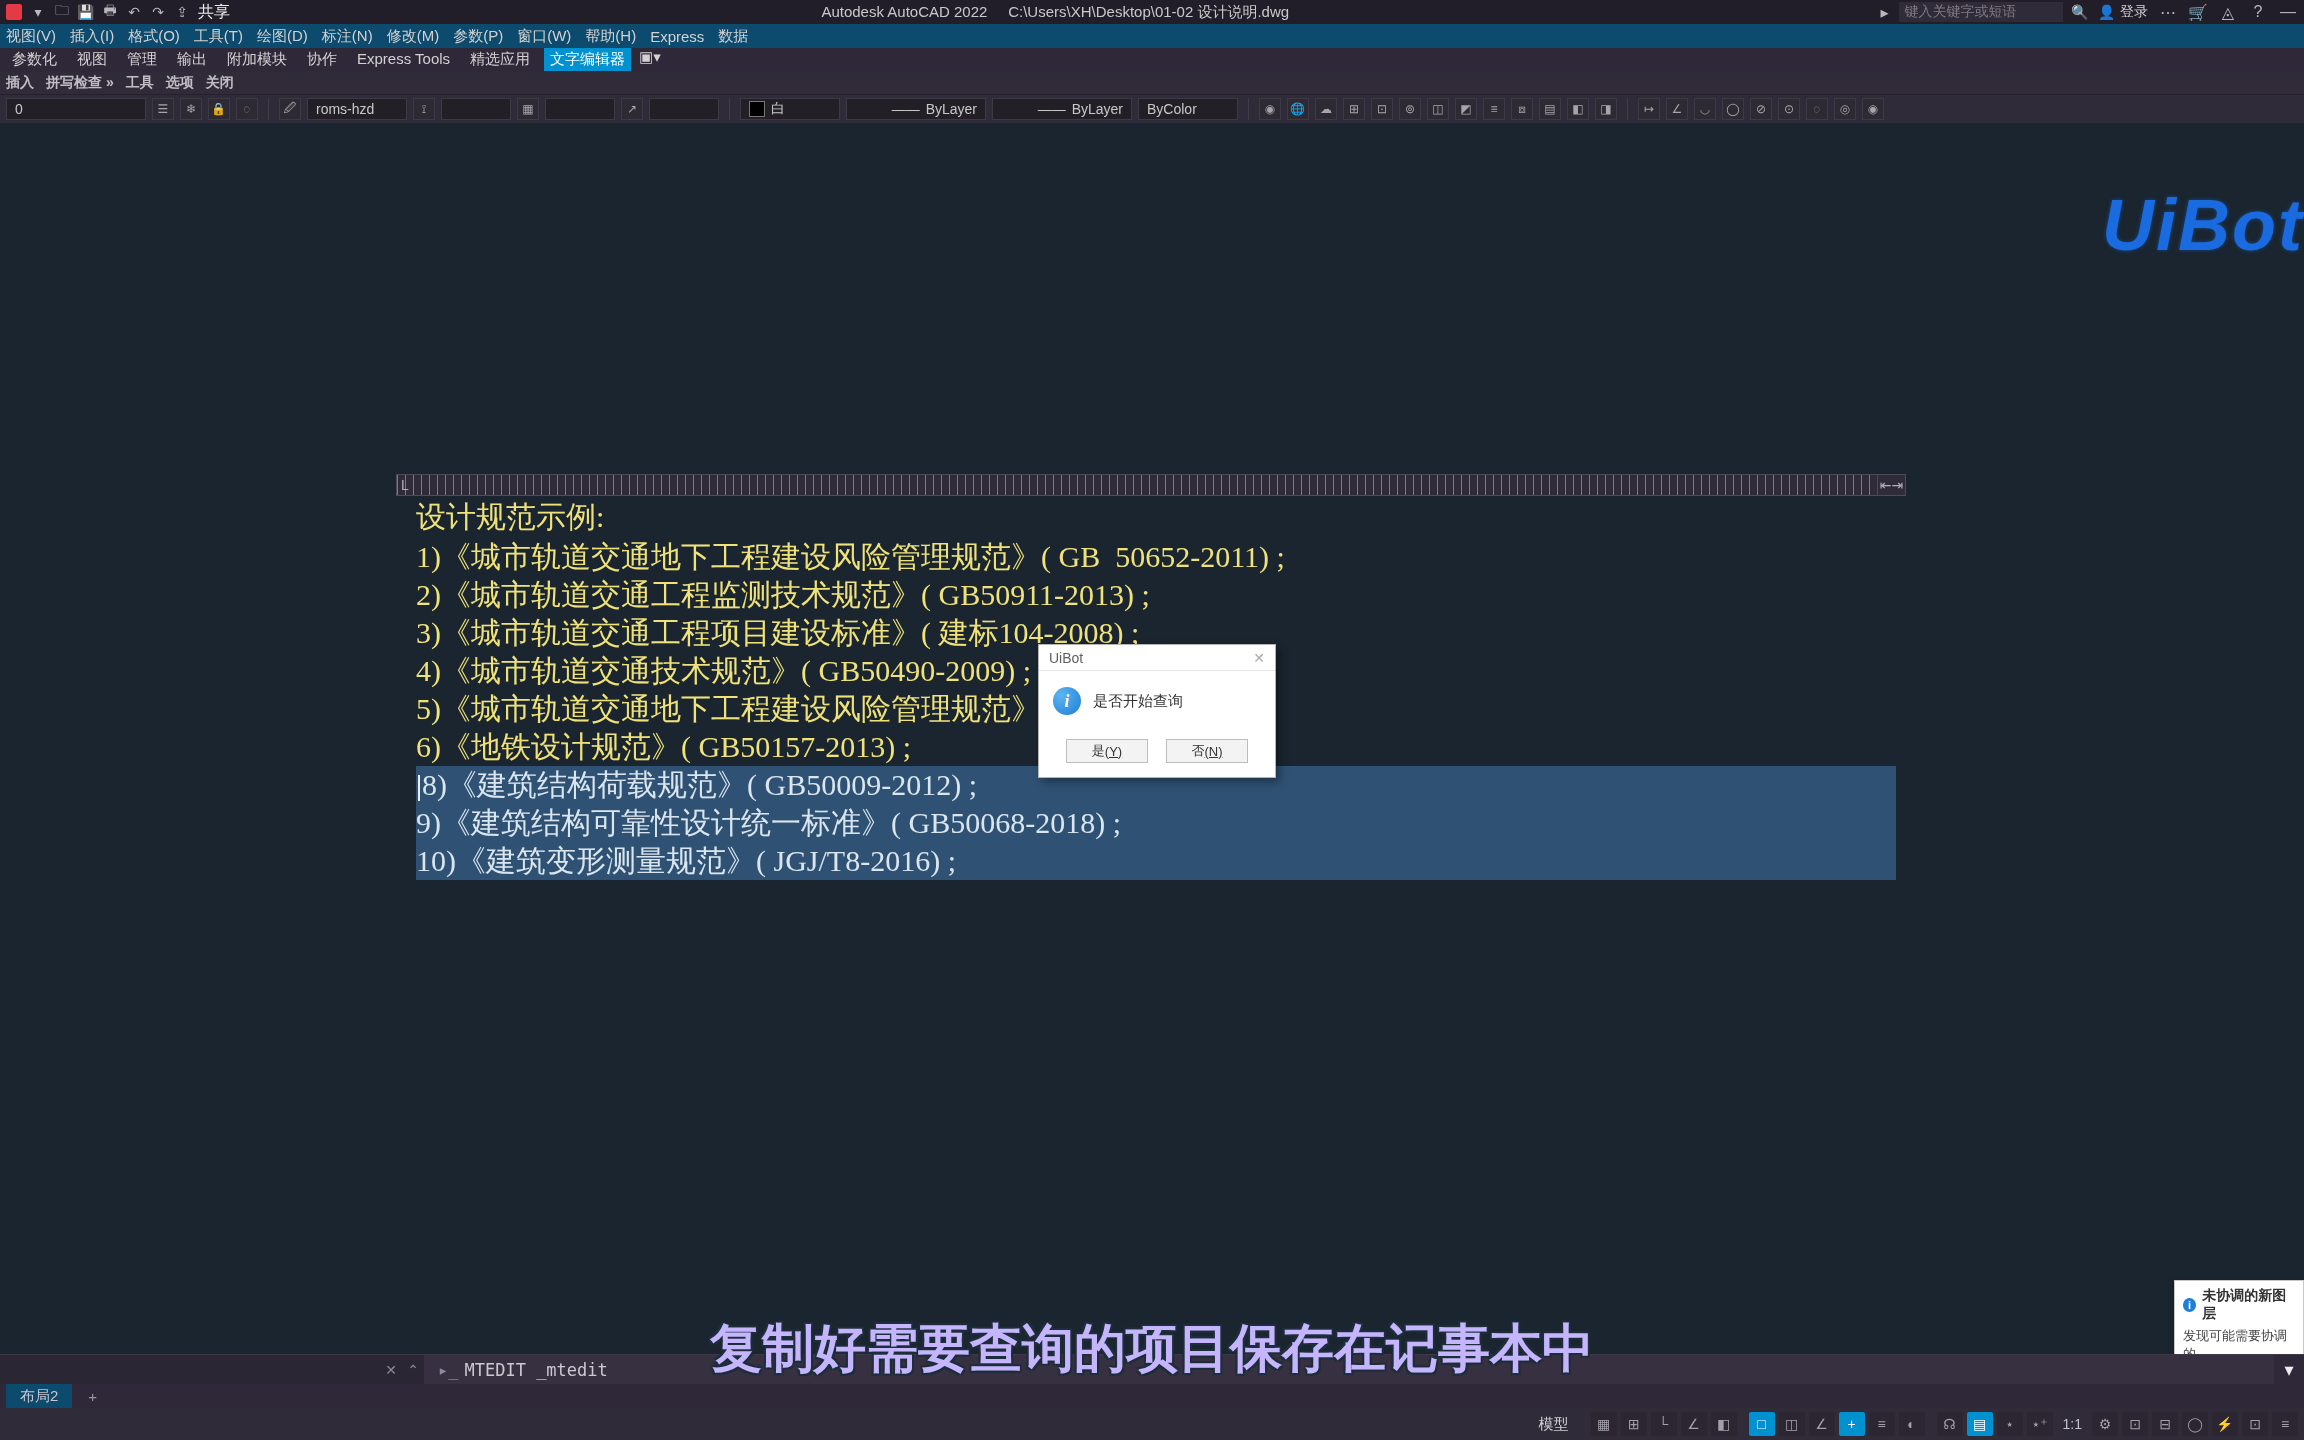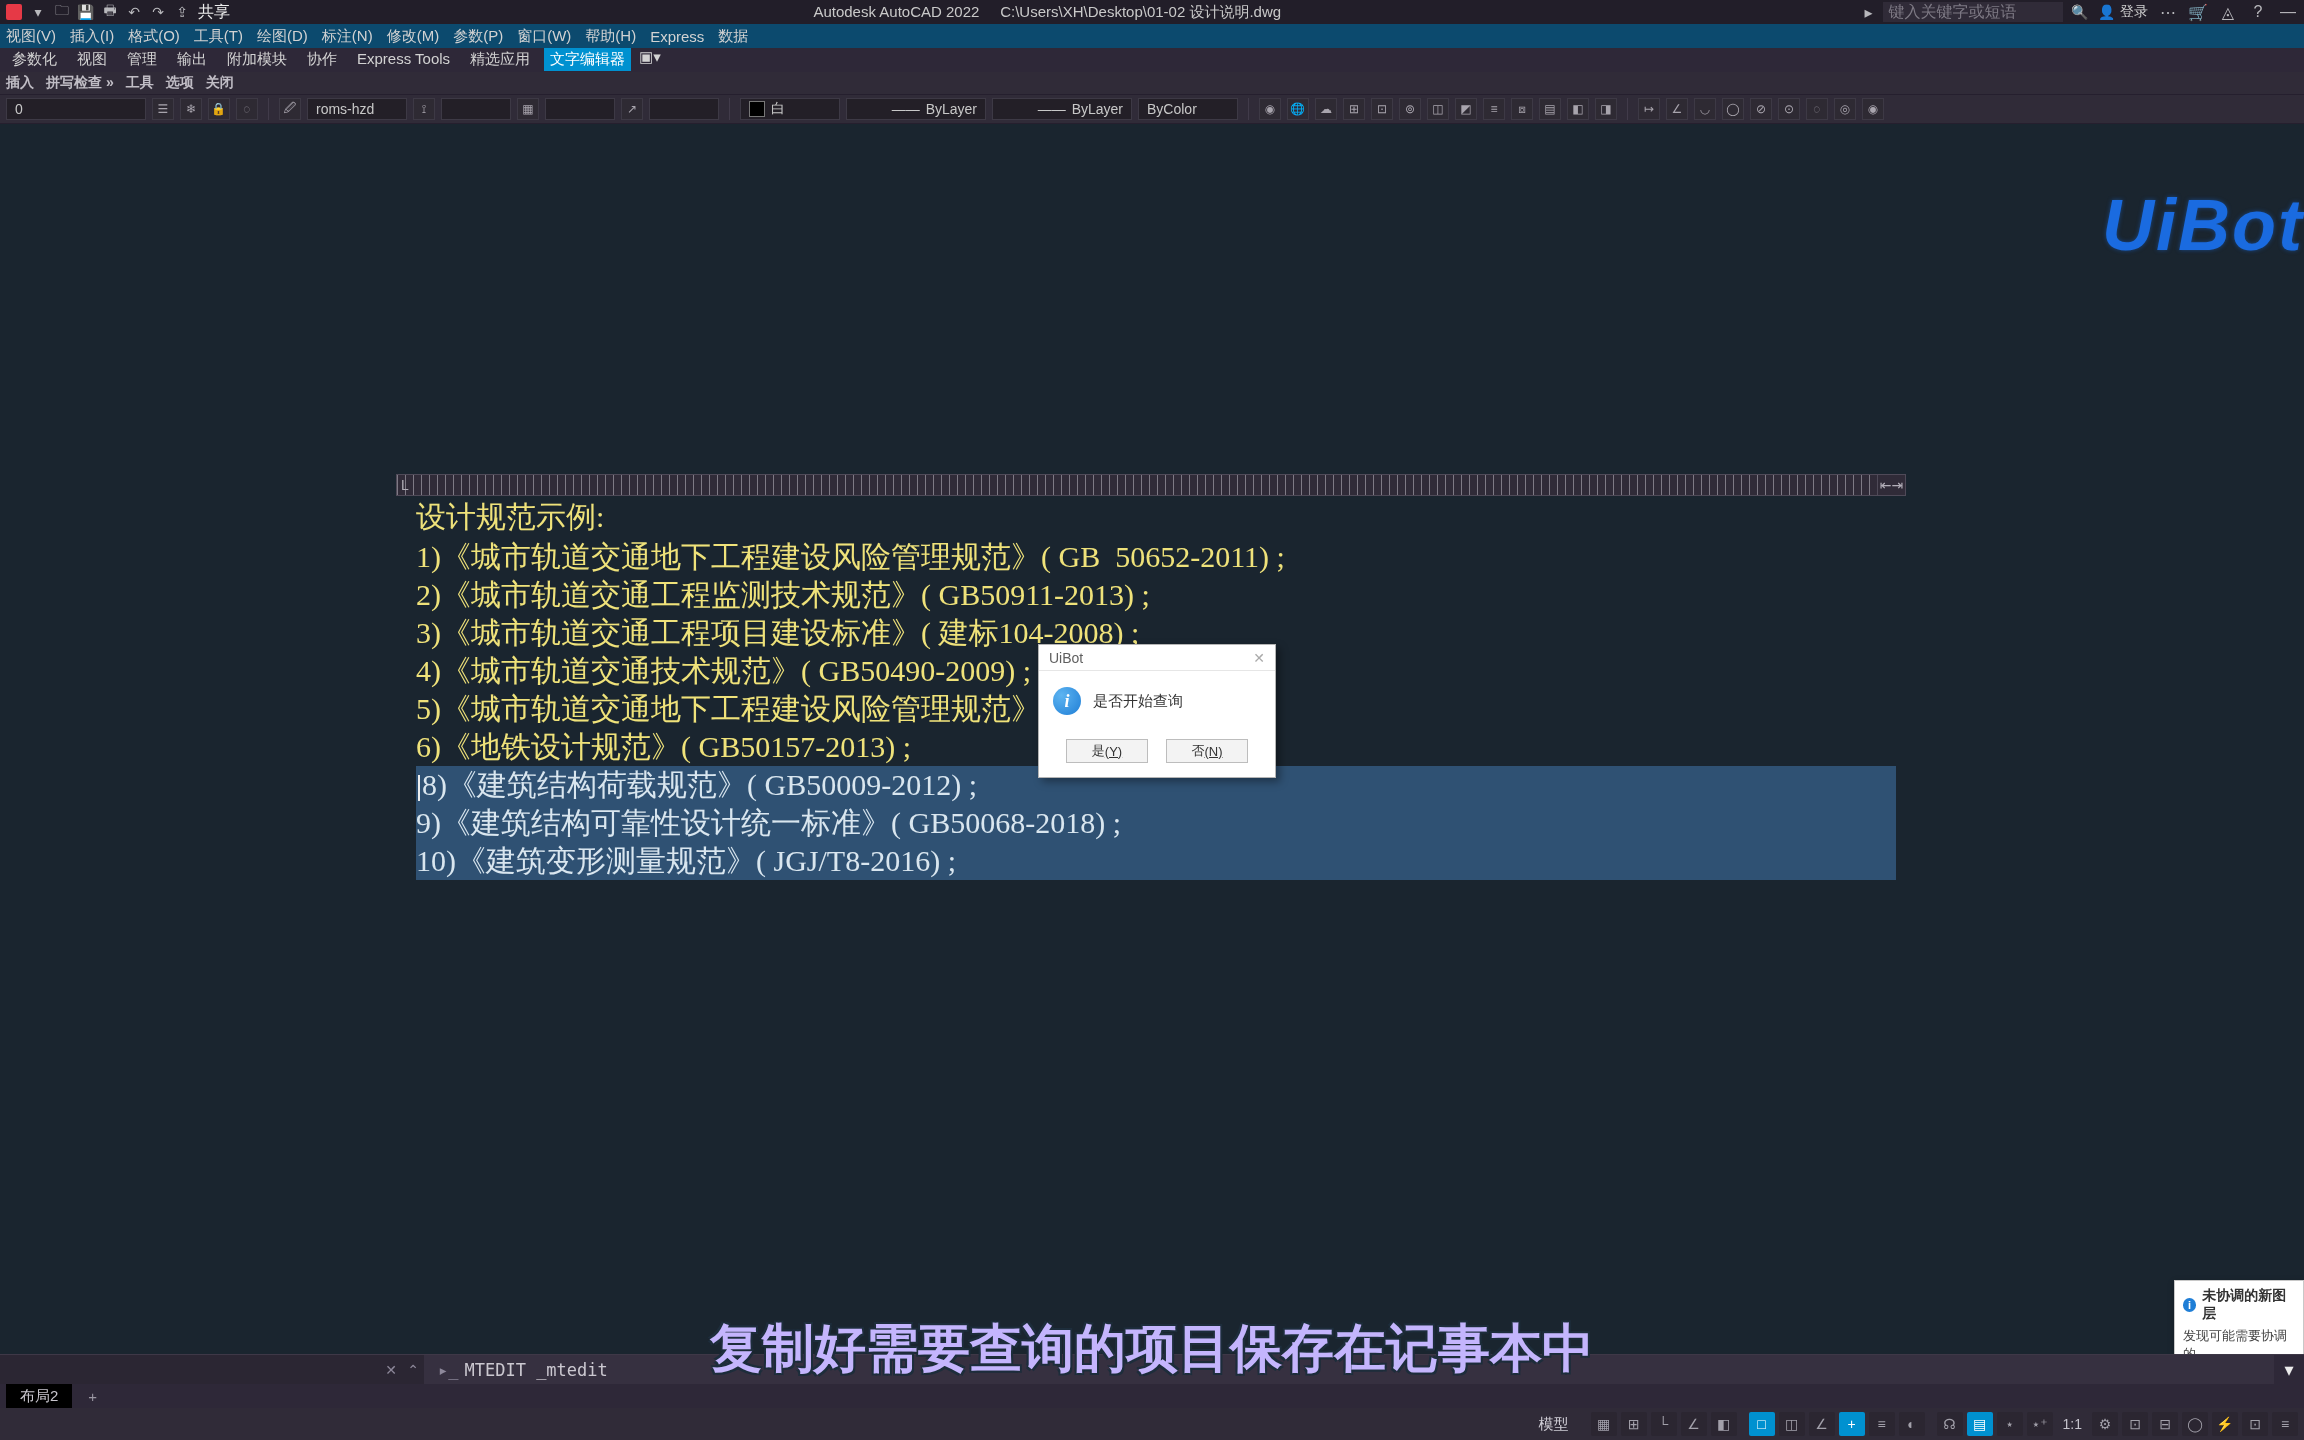--- a/index.html
+++ b/index.html
@@ -19,21 +19,21 @@
       display: flex;
       align-items: center;
       padding: 0 6px;
       font-size: 16px;
     }
     .title-left { display: flex; align-items: center; gap: 8px; }
     .title-icon { width: 16px; height: 16px; background: #e63946; border-radius: 2px; display:inline-block;}
     .qat-btn { width: 16px; height: 16px; display:inline-flex; align-items:center; justify-content:center; color:#b8b8bc; font-size:14px;}
     .title-center { flex: 1; text-align: center; color: #c9c9c9; font-size: 15px; }
     .title-right { display: flex; align-items: center; gap: 10px; }
-    .search-title { width: 180px; height: 20px; background: #302b38; color:#7e7a85; font-size:16px; padding:0 6px; display:flex; align-items:center;}
+    .search-title { width: 164px; height: 20px; background: #302b38; color:#7e7a85; font-size:14px; padding:0 6px; display:flex; align-items:center;}
     .login-btn { color:#d0d0d0; font-size:14px; display:flex; align-items:center; gap:4px;}
     .win-btn { width: 20px; text-align:center; color:#b8b8bc;}
 
     .menu-bar {
       height: 24px;
       background: #0c4a6e;
       display: flex;
       align-items: center;
       padding: 0 6px;
       gap: 14px;
@@ -222,21 +222,21 @@
       bottom: 32px;
       left: 0;
       right: 0;
       height: 24px;
       background: #2e2838;
       display:flex; align-items:center;
       padding: 0 6px;
       font-size: 15px;
       gap: 8px;
     }
-    .doc-tab { height:100%; padding: 2px 14px; background:#000000; color:#c8c5cd; display:flex;align-items:center;}
+    .doc-tab { height:100%; padding: 2px 14px; background:#0c4a6e; color:#c8c5cd; display:flex;align-items:center;}
     .doc-plus { color:#9a96a2; padding: 0 8px;}
 
     .status-bar {
       position: absolute;
       bottom: 0;
       left: 0;
       right: 0;
       height: 32px;
       background: #302b38;
       display:flex; align-items:center; justify-content: flex-end;

